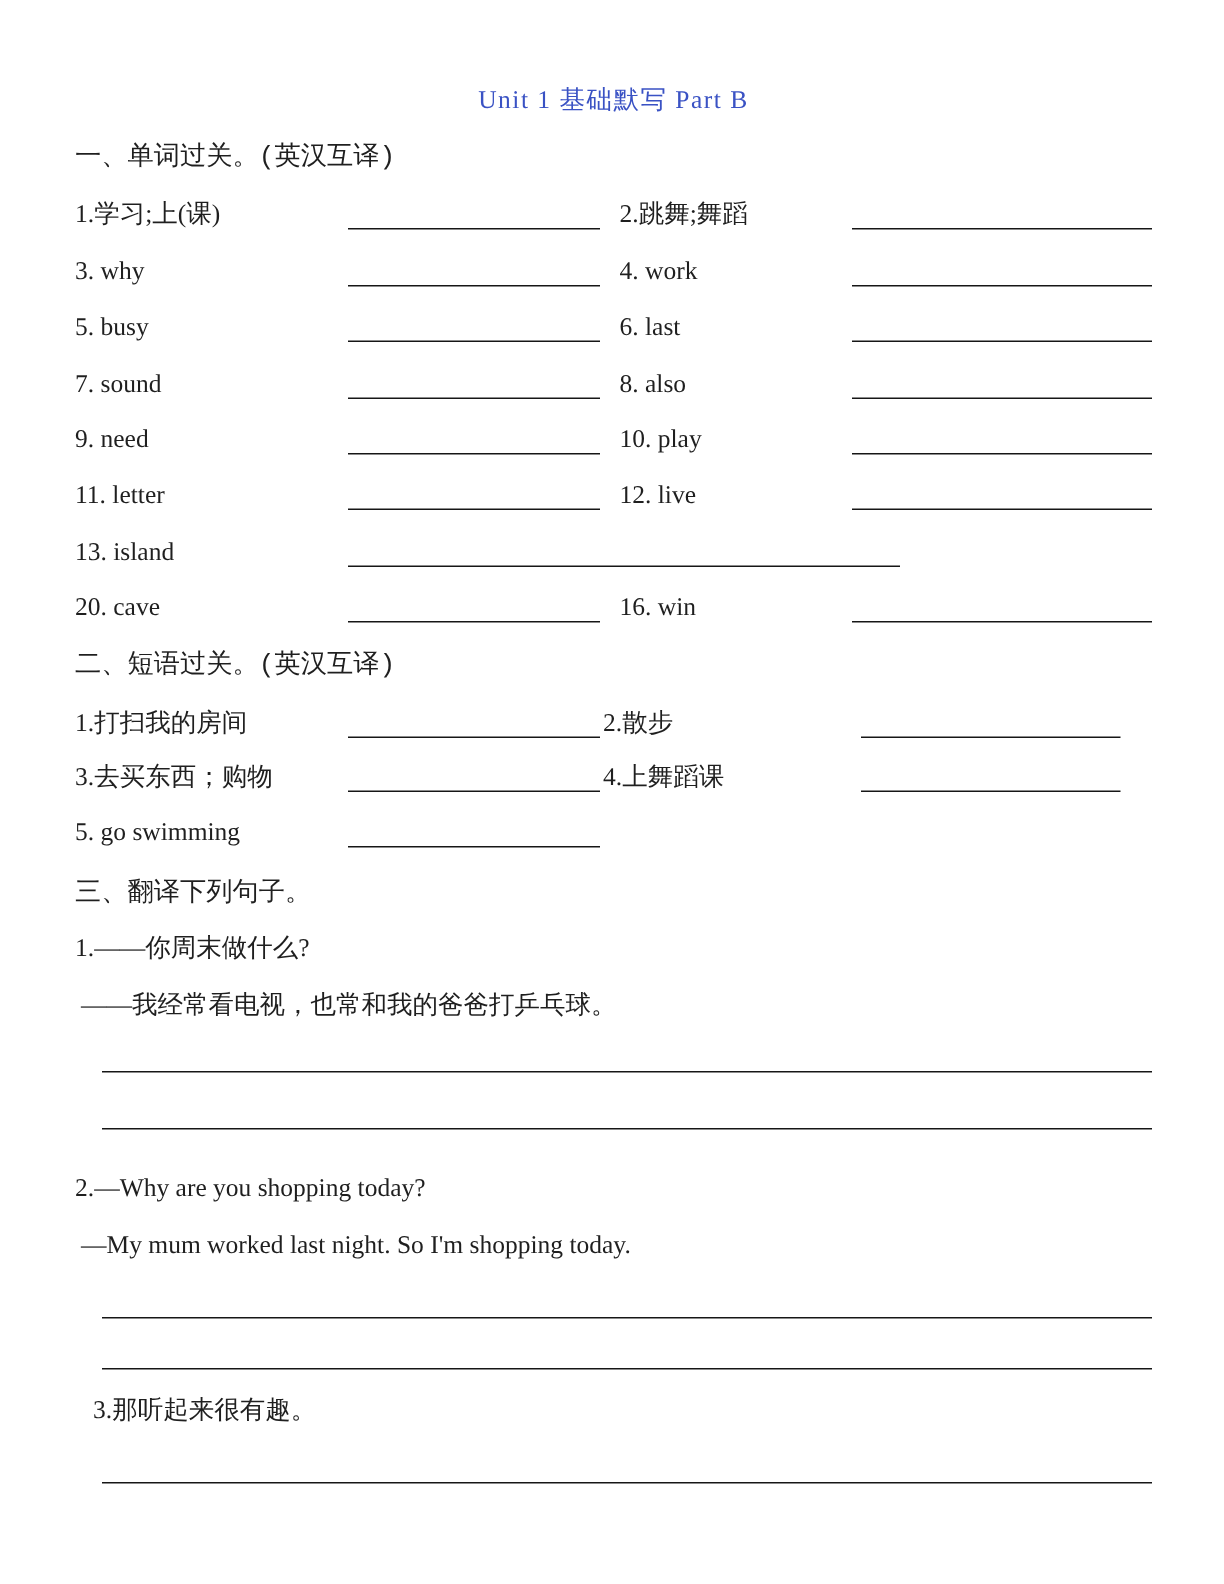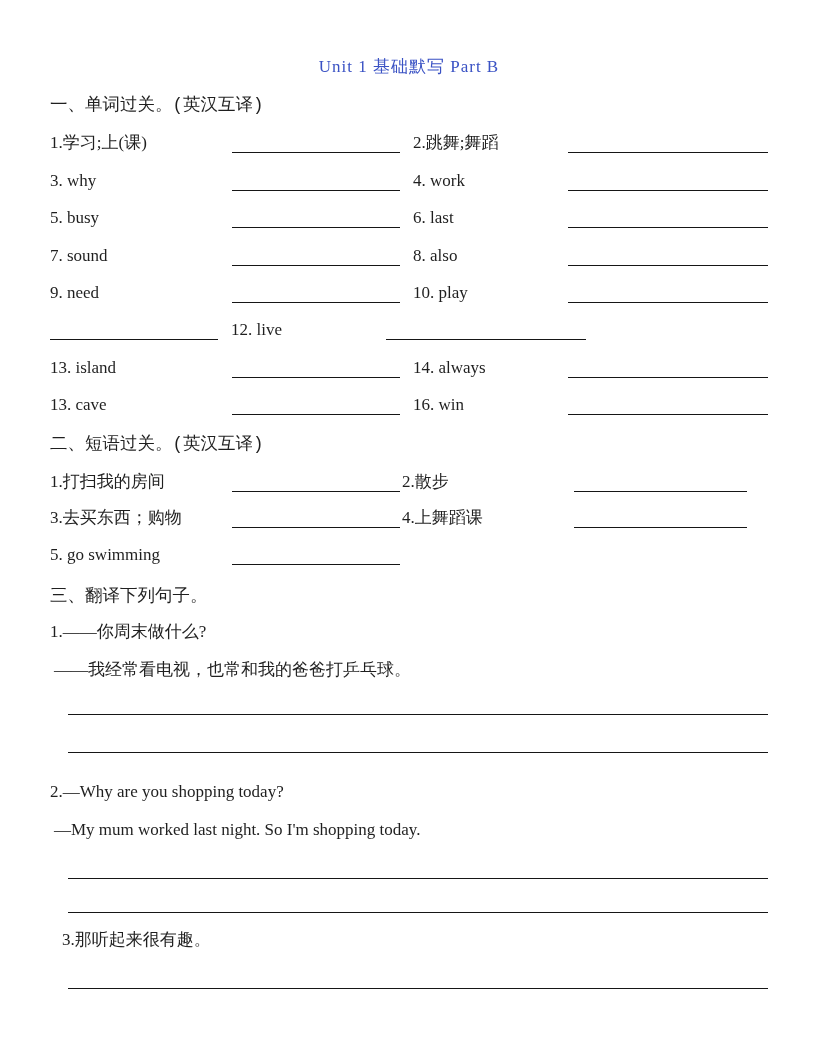--- a/index.html
+++ b/index.html
@@ -82,32 +82,32 @@
     <span class="wlabel lab-r">8. also</span>
     <span class="blank blank-r"></span>
   </div>
   <div class="word-row">
     <span class="wlabel lab-l">9. need</span>
     <span class="blank blank-l"></span>
     <span class="wlabel lab-r">10. play</span>
     <span class="blank blank-r"></span>
   </div>
   <div class="word-row">
+    <span class="wlabel lab-l">11. letter</span>
     <span class="blank blank-l"></span>
     <span class="wlabel lab-r">12. live</span>
     <span class="blank blank-r"></span>
   </div>
   <div class="word-row">
     <span class="wlabel lab-l">13. island</span>
     <span class="blank blank-l"></span>
-    <span class="wlabel lab-r">14. always</span>
     <span class="blank blank-r"></span>
   </div>
   <div class="word-row">
-    <span class="wlabel lab-l">13. cave</span>
+    <span class="wlabel lab-l">20. cave</span>
     <span class="blank blank-l"></span>
     <span class="wlabel lab-r">16. win</span>
     <span class="blank blank-r"></span>
   </div>
 
   <div class="sec-head second">二、短语过关。(英汉互译)</div>
 
   <div class="phrase-row">
     <span class="wlabel lab-l">1.打扫我的房间</span>
     <span class="blank blank-l"></span>

